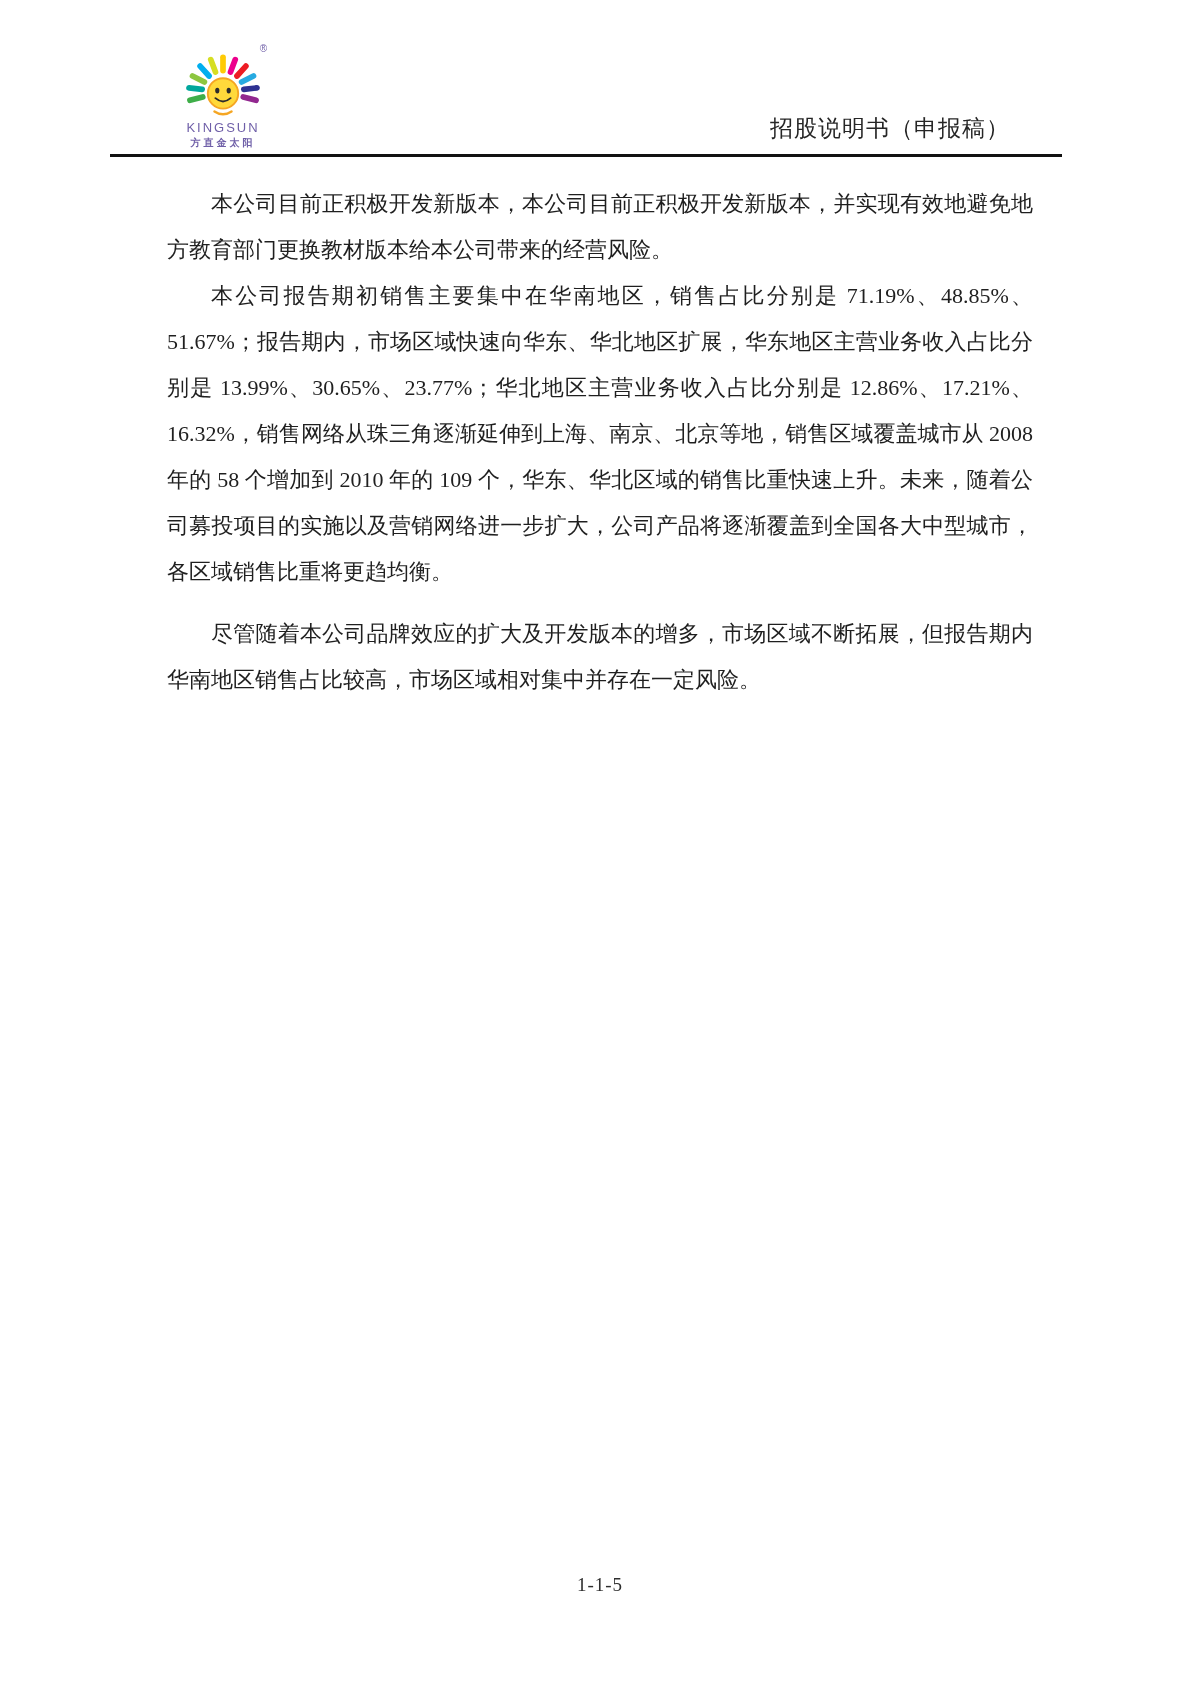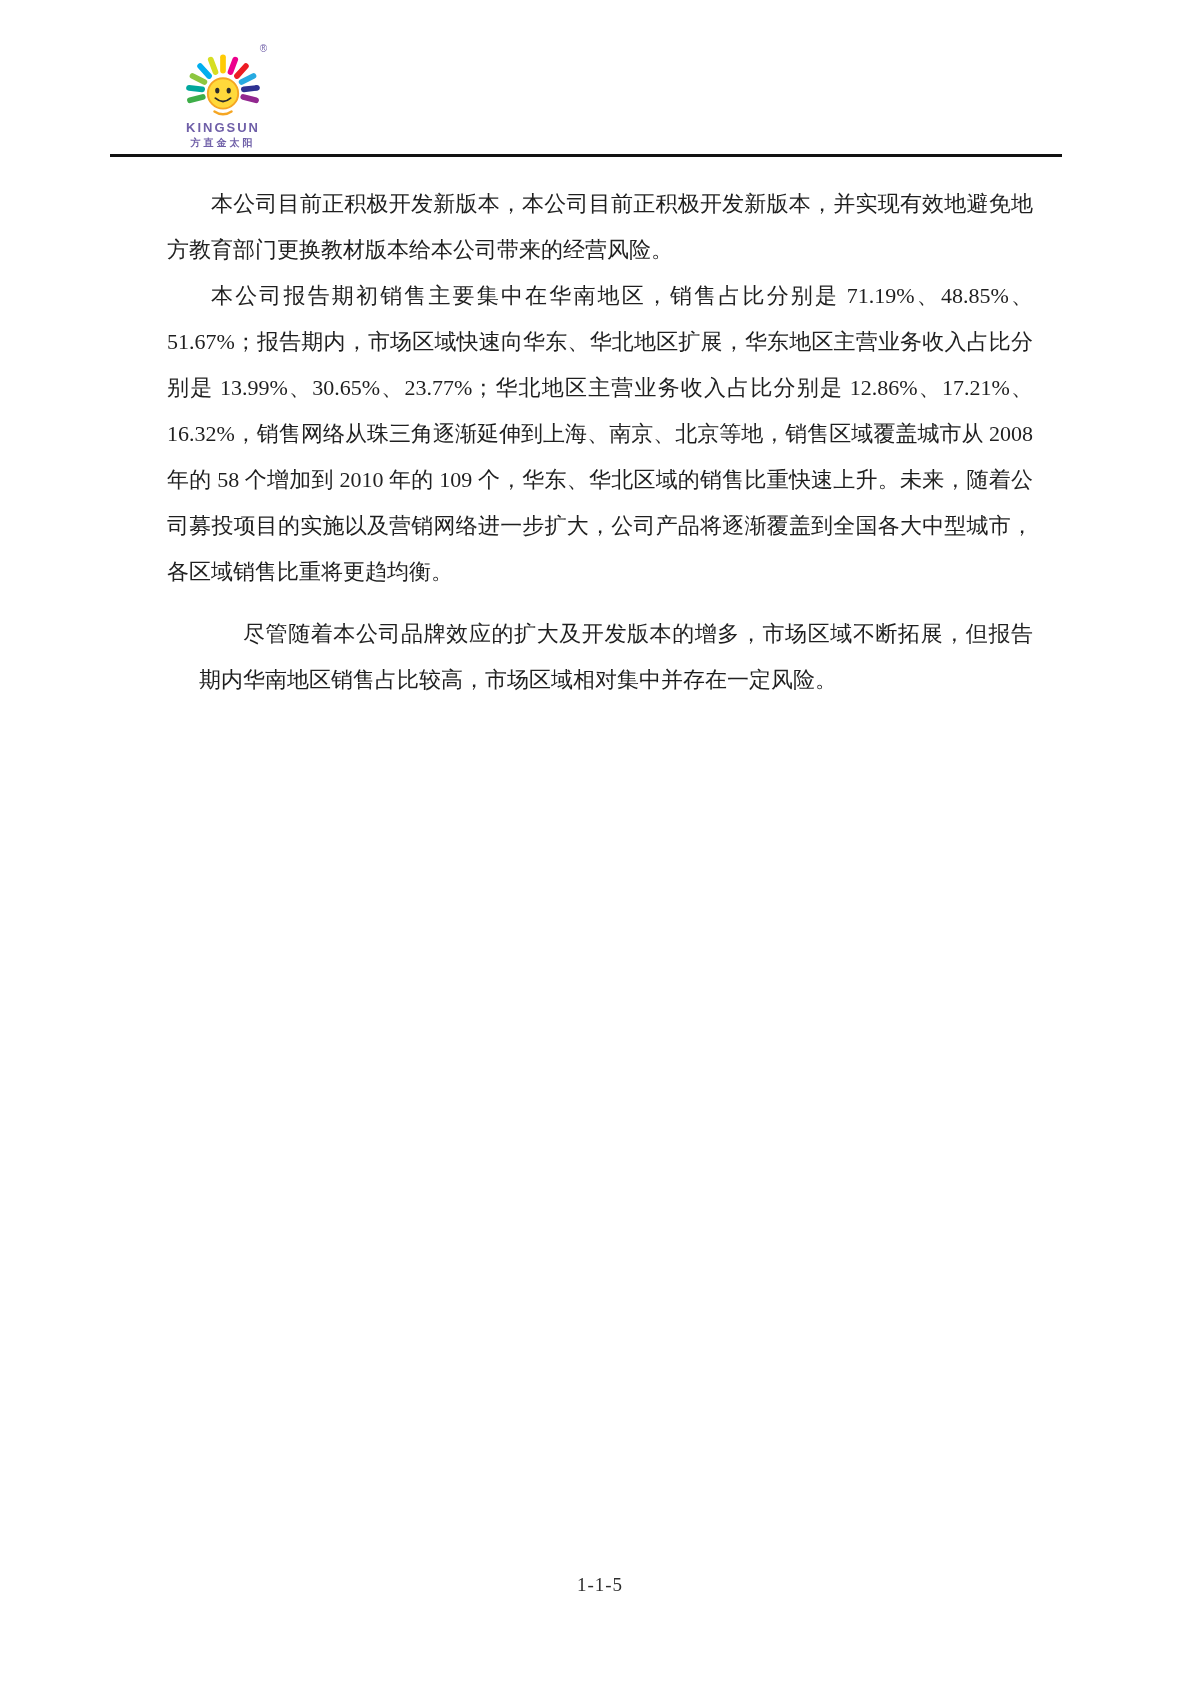--- a/index.html
+++ b/index.html
@@ -32,21 +32,21 @@
   .logo-reg {
     position: absolute;
     top: 0px;
     right: 6px;
     font-size: 10px;
     color: #6f5fa8;
     font-family: "Liberation Sans", sans-serif;
   }
   .logo-brand {
     font-family: "Liberation Sans", sans-serif;
-    font-weight: bold;
+    font-weight: normal;
     font-size: 13px;
     letter-spacing: 2px;
     color: #6f5fa8;
     margin-top: 1px;
   }
   .logo-cn {
     font-size: 10px;
     letter-spacing: 3px;
     color: #6f5fa8;
     margin-top: 4px;
@@ -67,21 +67,21 @@
     padding: 0 167px;
     font-size: 22px;
     line-height: 46px;
     text-align: justify;
   }
   .para {
     margin: 0;
     text-indent: 2em;
   }
   .para-first { margin-top: 24px; }
-  .para-gap   { margin-top: 16px; margin-left: 32px; }
+  .para-gap   { margin-top: 16px; }
   .section-heading {
     margin: 14px 0 0 0;
     font-size: 22px;
     font-weight: bold;
     text-indent: 2em;
     line-height: 46px;
     font-family: "Liberation Sans", "DejaVu Sans", sans-serif;
     color: #1a1a1a;
   }
   .page-footer {
@@ -119,20 +119,21 @@
         <circle cx="50" cy="52" r="16" fill="#ffd93b" stroke="#f5a623" stroke-width="2"></circle>
         <ellipse cx="44" cy="49" rx="2.2" ry="3" fill="#2b2b2b"></ellipse>
         <ellipse cx="56" cy="49" rx="2.2" ry="3" fill="#2b2b2b"></ellipse>
         <path d="M 42 57 Q 50 64 58 57" stroke="#2b2b2b" stroke-width="2" fill="none" stroke-linecap="round"></path>
         <path d="M 41 71 Q 50 77 59 71" stroke="#f5a623" stroke-width="2.5" fill="none" stroke-linecap="round"></path>
       </svg>
       <span class="logo-reg">®</span>
       <div class="logo-brand">KINGSUN</div>
       <div class="logo-cn">方直金太阳</div>
     </div>
+    <div class="doc-type">招股说明书（申报稿）</div>
   </header>
 
   <div class="header-rule"></div>
 
   <main class="doc-body">
     <p class="para para-first">本公司目前正积极开发新版本，本公司目前正积极开发新版本，并实现有效地避免地方教育部门更换教材版本给本公司带来的经营风险。</p>
     <p class="para">本公司报告期初销售主要集中在华南地区，销售占比分别是 71.19%、48.85%、51.67%；报告期内，市场区域快速向华东、华北地区扩展，华东地区主营业务收入占比分别是 13.99%、30.65%、23.77%；华北地区主营业务收入占比分别是 12.86%、17.21%、16.32%，销售网络从珠三角逐渐延伸到上海、南京、北京等地，销售区域覆盖城市从 2008 年的 58 个增加到 2010 年的 109 个，华东、华北区域的销售比重快速上升。未来，随着公司募投项目的实施以及营销网络进一步扩大，公司产品将逐渐覆盖到全国各大中型城市，各区域销售比重将更趋均衡。</p>
     <p class="para para-gap">尽管随着本公司品牌效应的扩大及开发版本的增多，市场区域不断拓展，但报告期内华南地区销售占比较高，市场区域相对集中并存在一定风险。</p>
   </main>
 

